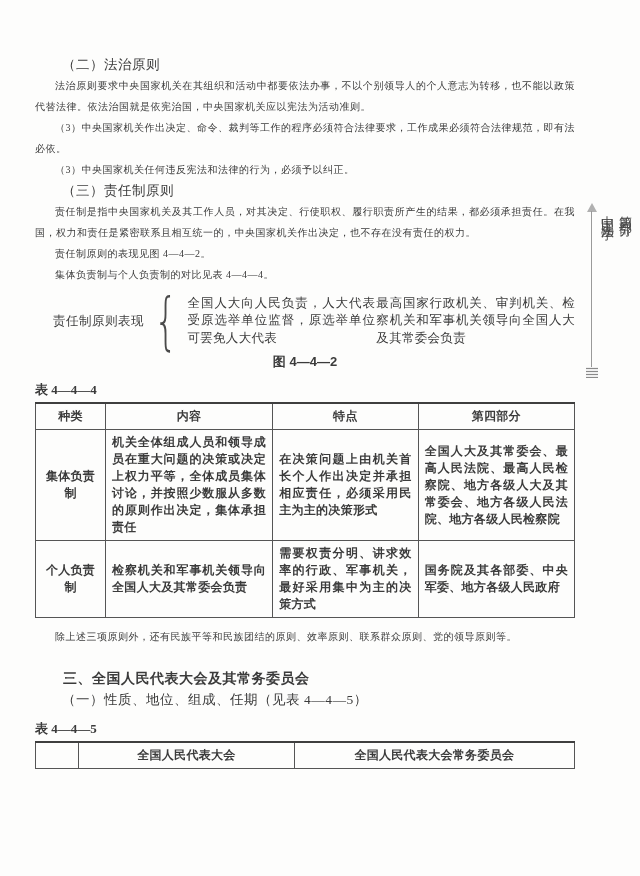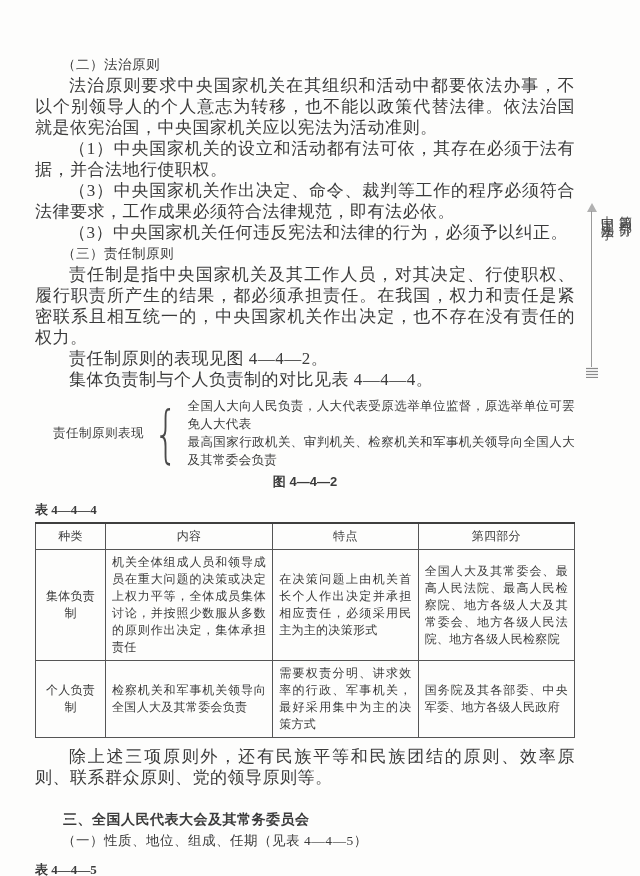--- a/index.html
+++ b/index.html
@@ -12,21 +12,21 @@
     overflow:hidden;
     -webkit-font-smoothing:antialiased;
   }
   .page{
     position:absolute;
     left:35px; top:54px;
     width:540px;
   }
   
   .para{
-    font-size:17px;
+    font-size:10px;
     line-height:21px;
     text-align:justify;
     text-indent:2em;
     margin:0;
     letter-spacing:.5px;
   }
   .subhead{
     font-size:13.5px;
     line-height:21px;
     text-indent:2em;
@@ -59,21 +59,21 @@
     font-size:62px;
     font-weight:200;
     color:#4a4a4a;
     line-height:56px;
     margin:0 2px 0 2px;
     transform:scaleX(.6);
     flex:0 0 auto;
   }
   .figure-items{
     display:flex;
-    flex-direction:column;
+    flex-direction:row;
     gap:1px;
     width:432px;
   }
   .figure-item{
     font-size:12.5px;
     line-height:17.5px;
     text-align:justify;
     letter-spacing:.3px;
   }
   .figure-caption{
@@ -96,21 +96,21 @@
     table-layout:fixed;
   }
   table.t444{border-top:2.5px solid #3f3f3f;border-bottom:1.5px solid #3f3f3f;}
   table.t445{border-top:2.5px solid #3f3f3f;border-bottom:1.5px solid #3f3f3f;}
   th,td{
     border:1px solid #555;
     font-size:12px;
     line-height:17px;
     padding:4px 6px;
     vertical-align:middle;
-    font-weight:normal;
+    font-weight:bold;
     letter-spacing:.3px;
   }
   th{text-align:center;}
   td.center{text-align:center;}
   td.justify{text-align:justify;}
   
   .gap8{height:8px;}
   .gap20{height:20px;}
   
   .chapter-tab{
@@ -160,21 +160,20 @@
   }
   .tab-text .part{margin-bottom:14px;}
 </style>
 </head>
 <body>
 
 <div class="page">
 
   <p class="subhead">（二）法治原则</p>
   <p class="para">法治原则要求中央国家机关在其组织和活动中都要依法办事，不以个别领导人的个人意志为转移，也不能以政策代替法律。依法治国就是依宪治国，中央国家机关应以宪法为活动准则。</p>
-  <p class="para">（1）中央国家机关的设立和活动都有法可依，其存在必须于法有据，并合法地行使职权。</p>
   <p class="para">（3）中央国家机关作出决定、命令、裁判等工作的程序必须符合法律要求，工作成果必须符合法律规范，即有法必依。</p>
   <p class="para">（3）中央国家机关任何违反宪法和法律的行为，必须予以纠正。</p>
   <p class="subhead">（三）责任制原则</p>
   <p class="para">责任制是指中央国家机关及其工作人员，对其决定、行使职权、履行职责所产生的结果，都必须承担责任。在我国，权力和责任是紧密联系且相互统一的，中央国家机关作出决定，也不存在没有责任的权力。</p>
   <p class="para">责任制原则的表现见图 4—4—2。</p>
   <p class="para">集体负责制与个人负责制的对比见表 4—4—4。</p>
 
   <div class="figure-block">
     <span class="figure-label">责任制原则表现</span>
     <span class="figure-brace">{</span>

